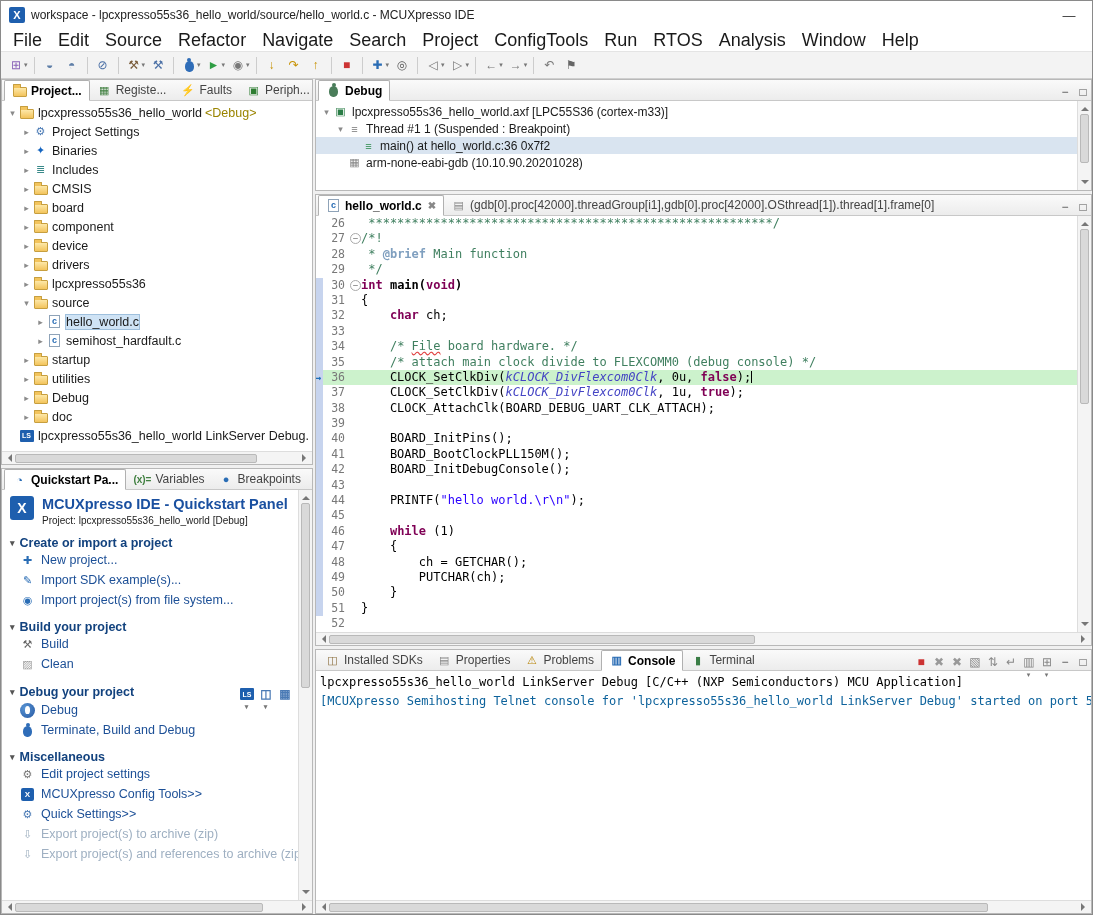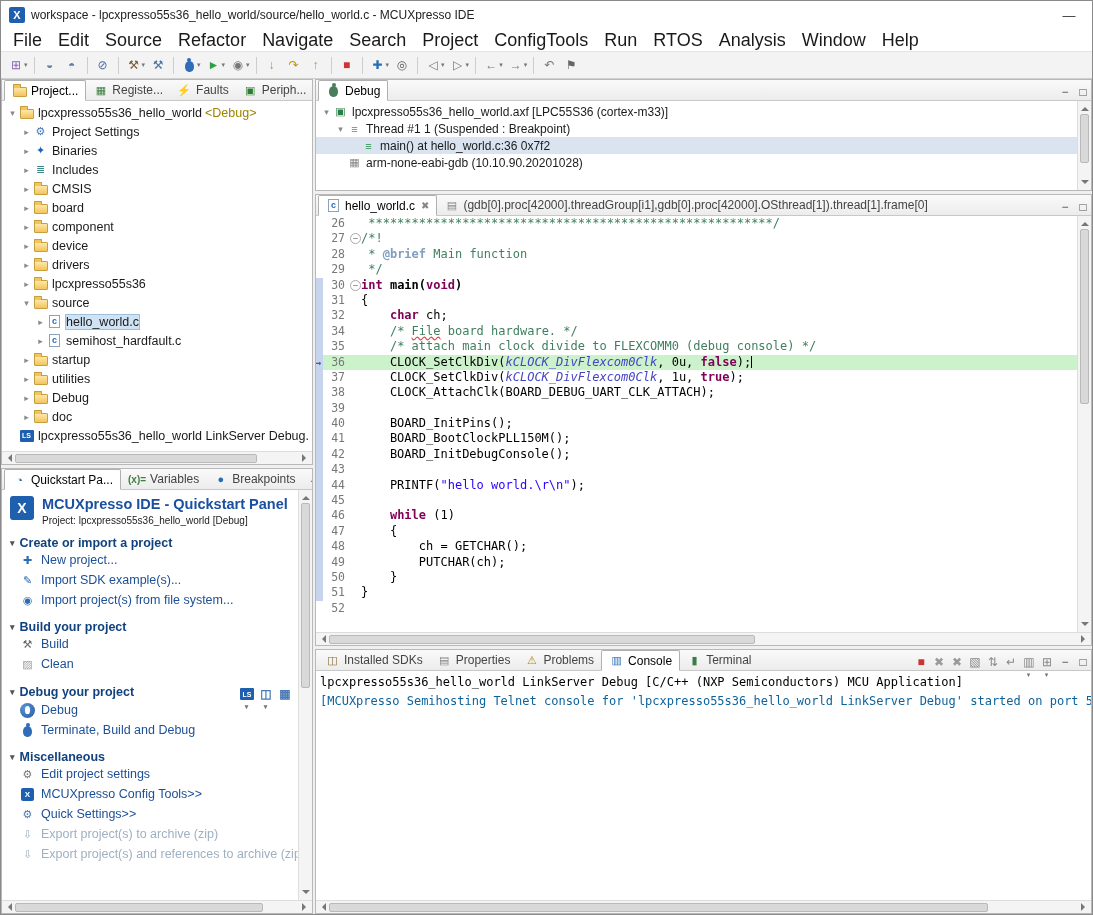--- a/index.html
+++ b/index.html
@@ -31,21 +31,21 @@
   .panel { background:#fff; border:1px solid #b8b8b8; display:flex; flex-direction:column; overflow:hidden; }
   .project-panel { height:386px; flex:none; margin-bottom:3px; }
   .quickstart-panel { flex:1; }
   .debug-panel { height:112px; flex:none; margin-bottom:3px; }
   .editor-panel { height:452px; flex:none; margin-bottom:3px; }
   .console-panel { flex:1; }
 
   
   .tabbar { height:21px; flex:none; display:flex; align-items:stretch; background:linear-gradient(#fafafa,#ececec); border-bottom:1px solid #c8c8c8; padding-left:2px; }
   .tab { display:flex; align-items:center; gap:4px; padding:0 7px; font-size:12px; color:#444; white-space:nowrap; cursor:default; }
-  .tab.active { background:#fff; border:1px solid #b0b0b0; border-bottom:1px solid #fff; border-radius:2px 2px 0 0; color:#000; margin-bottom:-1px; }
+  .tab.active { background:#fff; border:1px solid #b0b0b0; border-bottom:1px solid #fff; border-radius:2px 2px 0 0; color:#000; margin-bottom:-1px;font-weight:bold; }
   .tab .close-x { font-size:10px; color:#888; margin-left:2px; }
   .tab-icons-right { margin-left:auto; display:flex; align-items:center; gap:2px; padding-right:3px; }
   .mini-icon { width:16px; height:16px; display:grid; place-items:center; font-size:10px; color:#666; cursor:default; }
 
   
   .gicon { display:inline-grid; place-items:center; width:15px; height:15px; font-size:11px; flex:none; }
   .css-folder { width:14px; height:10px; background:linear-gradient(#fde8a8,#f3c45c); border:1px solid #c79f3f; border-radius:1px; position:relative; margin-top:3px; }
   .css-folder::before { content:""; position:absolute; top:-4px; left:-1px; width:6px; height:3px; background:#f3c45c; border:1px solid #c79f3f; border-bottom:none; border-radius:1px 1px 0 0; }
   .css-cfile { width:11px; height:13px; background:#fff; border:1px solid #8fa3b8; position:relative; display:grid; place-items:center; }
   .css-cfile::after { content:"c"; font-size:9px; color:#2a6db5; font-weight:bold; line-height:1; }
@@ -606,20 +606,21 @@
           </div>
         <div class="editor-wrap">
           <div class="code">
               <div class="cline"><span class="annot"></span><span class="lnum">26</span><span class="fold"></span><span class="ctext"><span class="tk-c"> ********************************************************/</span></span></div>
               <div class="cline"><span class="annot"></span><span class="lnum">27</span><span class="fold has"></span><span class="ctext"><span class="tk-c">/*!</span></span></div>
               <div class="cline"><span class="annot"></span><span class="lnum">28</span><span class="fold"></span><span class="ctext"><span class="tk-c"> * </span><span class="tk-cd">@brief</span><span class="tk-c"> Main function</span></span></div>
               <div class="cline"><span class="annot"></span><span class="lnum">29</span><span class="fold"></span><span class="ctext"><span class="tk-c"> */</span></span></div>
               <div class="cline"><span class="annot changed"></span><span class="lnum">30</span><span class="fold has"></span><span class="ctext"><span class="tk-k">int</span><span class="tk-fn"> main(</span><span class="tk-k">void</span><span class="tk-fn">)</span></span></div>
               <div class="cline"><span class="annot changed"></span><span class="lnum">31</span><span class="fold"></span><span class="ctext"><span class="tk-p">{</span></span></div>
               <div class="cline"><span class="annot changed"></span><span class="lnum">32</span><span class="fold"></span><span class="ctext"><span class="tk-p">    </span><span class="tk-k">char</span><span class="tk-p"> ch;</span></span></div>
+              <div class="cline"><span class="annot changed"></span><span class="lnum">33</span><span class="fold"></span><span class="ctext"><span class="tk-p"></span></span></div>
               <div class="cline"><span class="annot changed"></span><span class="lnum">34</span><span class="fold"></span><span class="ctext"><span class="tk-p">    </span><span class="tk-c">/* </span><span class="tk-cw">File</span><span class="tk-c"> board hardware. */</span></span></div>
               <div class="cline"><span class="annot changed"></span><span class="lnum">35</span><span class="fold"></span><span class="ctext"><span class="tk-p">    </span><span class="tk-c">/* attach main clock divide to FLEXCOMM0 (debug console) */</span></span></div>
               <div class="cline curline"><span class="annot changed"><span class="ip-arrow">→</span></span><span class="lnum">36</span><span class="fold"></span><span class="ctext"><span class="tk-p">    CLOCK_SetClkDiv(</span><span class="tk-e">kCLOCK_DivFlexcom0Clk</span><span class="tk-p">, 0u, </span><span class="tk-k">false</span><span class="tk-p">);</span><span class="caret"></span></span></div>
               <div class="cline"><span class="annot changed"></span><span class="lnum">37</span><span class="fold"></span><span class="ctext"><span class="tk-p">    CLOCK_SetClkDiv(</span><span class="tk-e">kCLOCK_DivFlexcom0Clk</span><span class="tk-p">, 1u, </span><span class="tk-k">true</span><span class="tk-p">);</span></span></div>
               <div class="cline"><span class="annot changed"></span><span class="lnum">38</span><span class="fold"></span><span class="ctext"><span class="tk-p">    CLOCK_AttachClk(BOARD_DEBUG_UART_CLK_ATTACH);</span></span></div>
               <div class="cline"><span class="annot changed"></span><span class="lnum">39</span><span class="fold"></span><span class="ctext"><span class="tk-p"></span></span></div>
               <div class="cline"><span class="annot changed"></span><span class="lnum">40</span><span class="fold"></span><span class="ctext"><span class="tk-p">    BOARD_InitPins();</span></span></div>
               <div class="cline"><span class="annot changed"></span><span class="lnum">41</span><span class="fold"></span><span class="ctext"><span class="tk-p">    BOARD_BootClockPLL150M();</span></span></div>
               <div class="cline"><span class="annot changed"></span><span class="lnum">42</span><span class="fold"></span><span class="ctext"><span class="tk-p">    BOARD_InitDebugConsole();</span></span></div>
               <div class="cline"><span class="annot changed"></span><span class="lnum">43</span><span class="fold"></span><span class="ctext"><span class="tk-p"></span></span></div>

